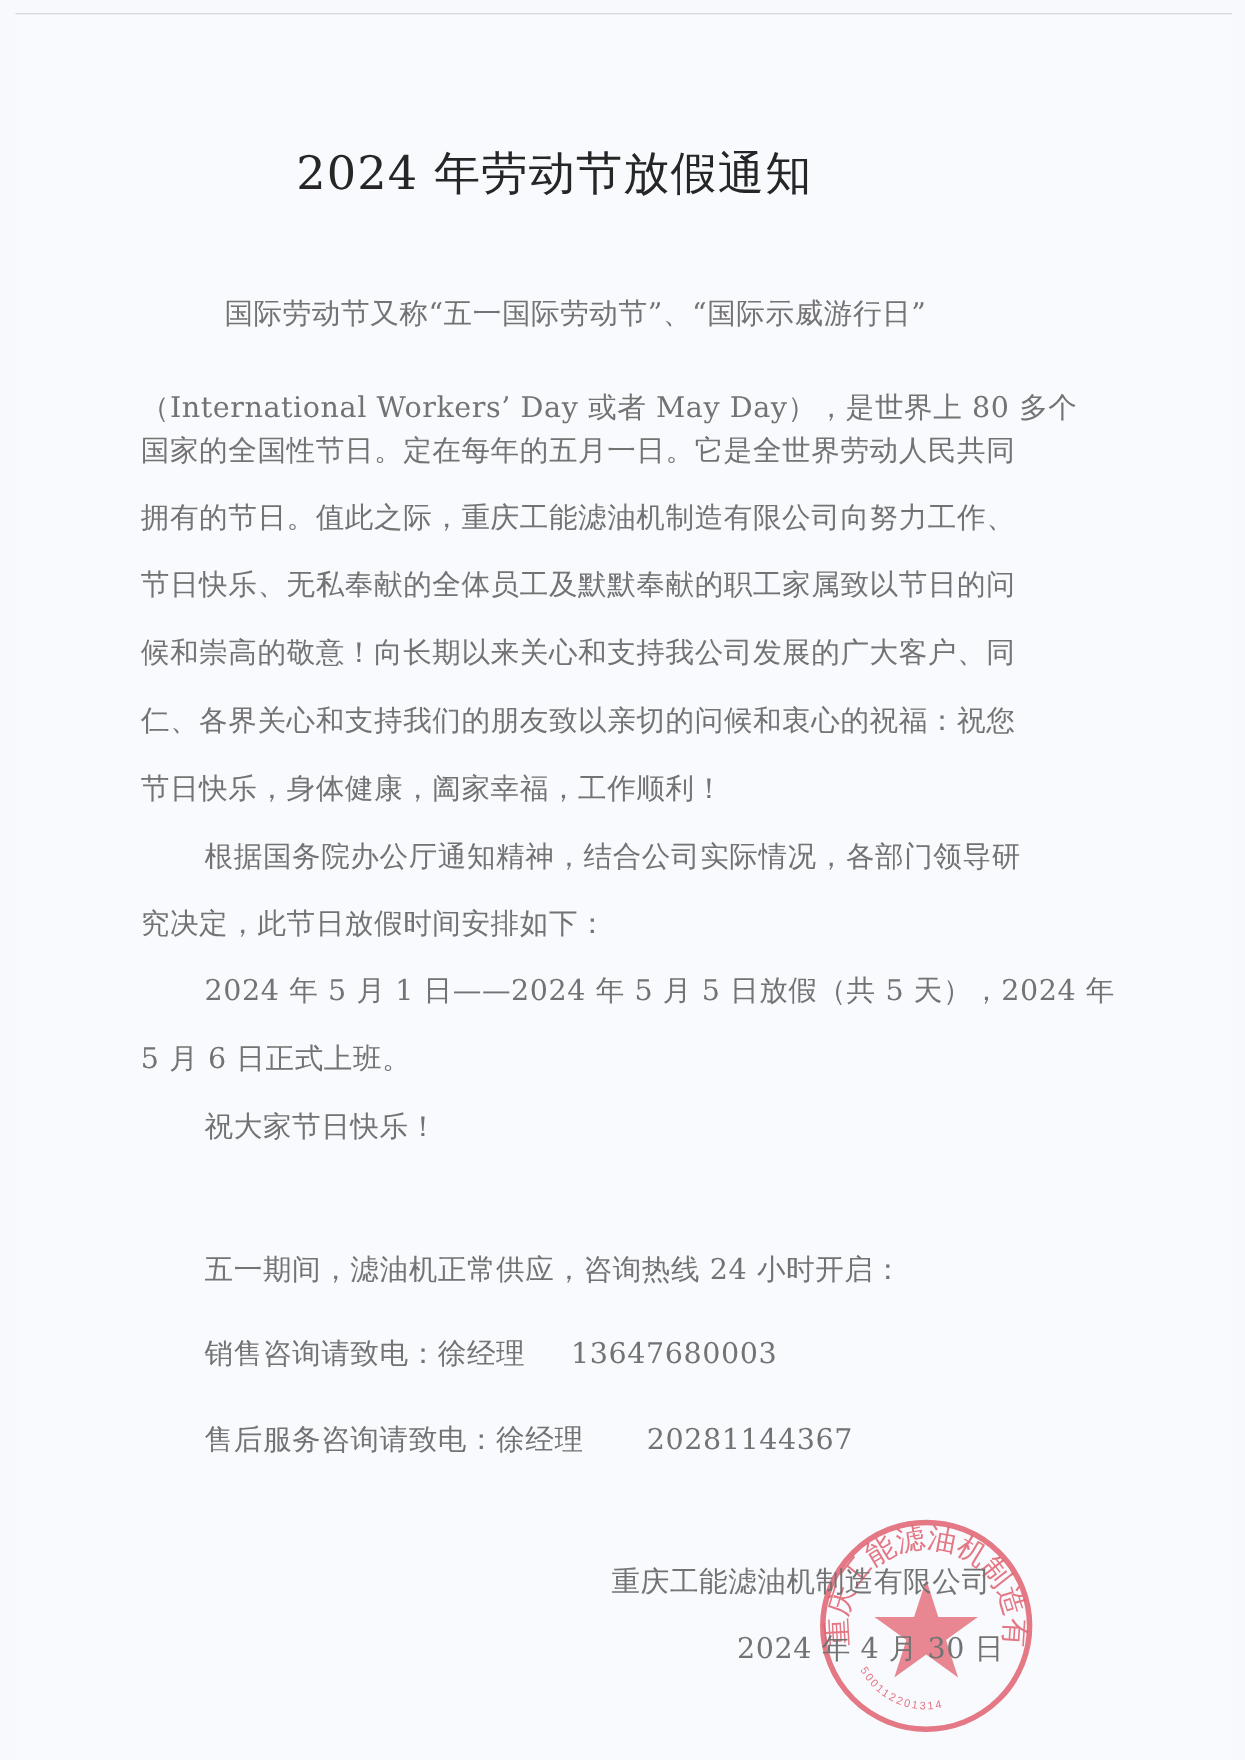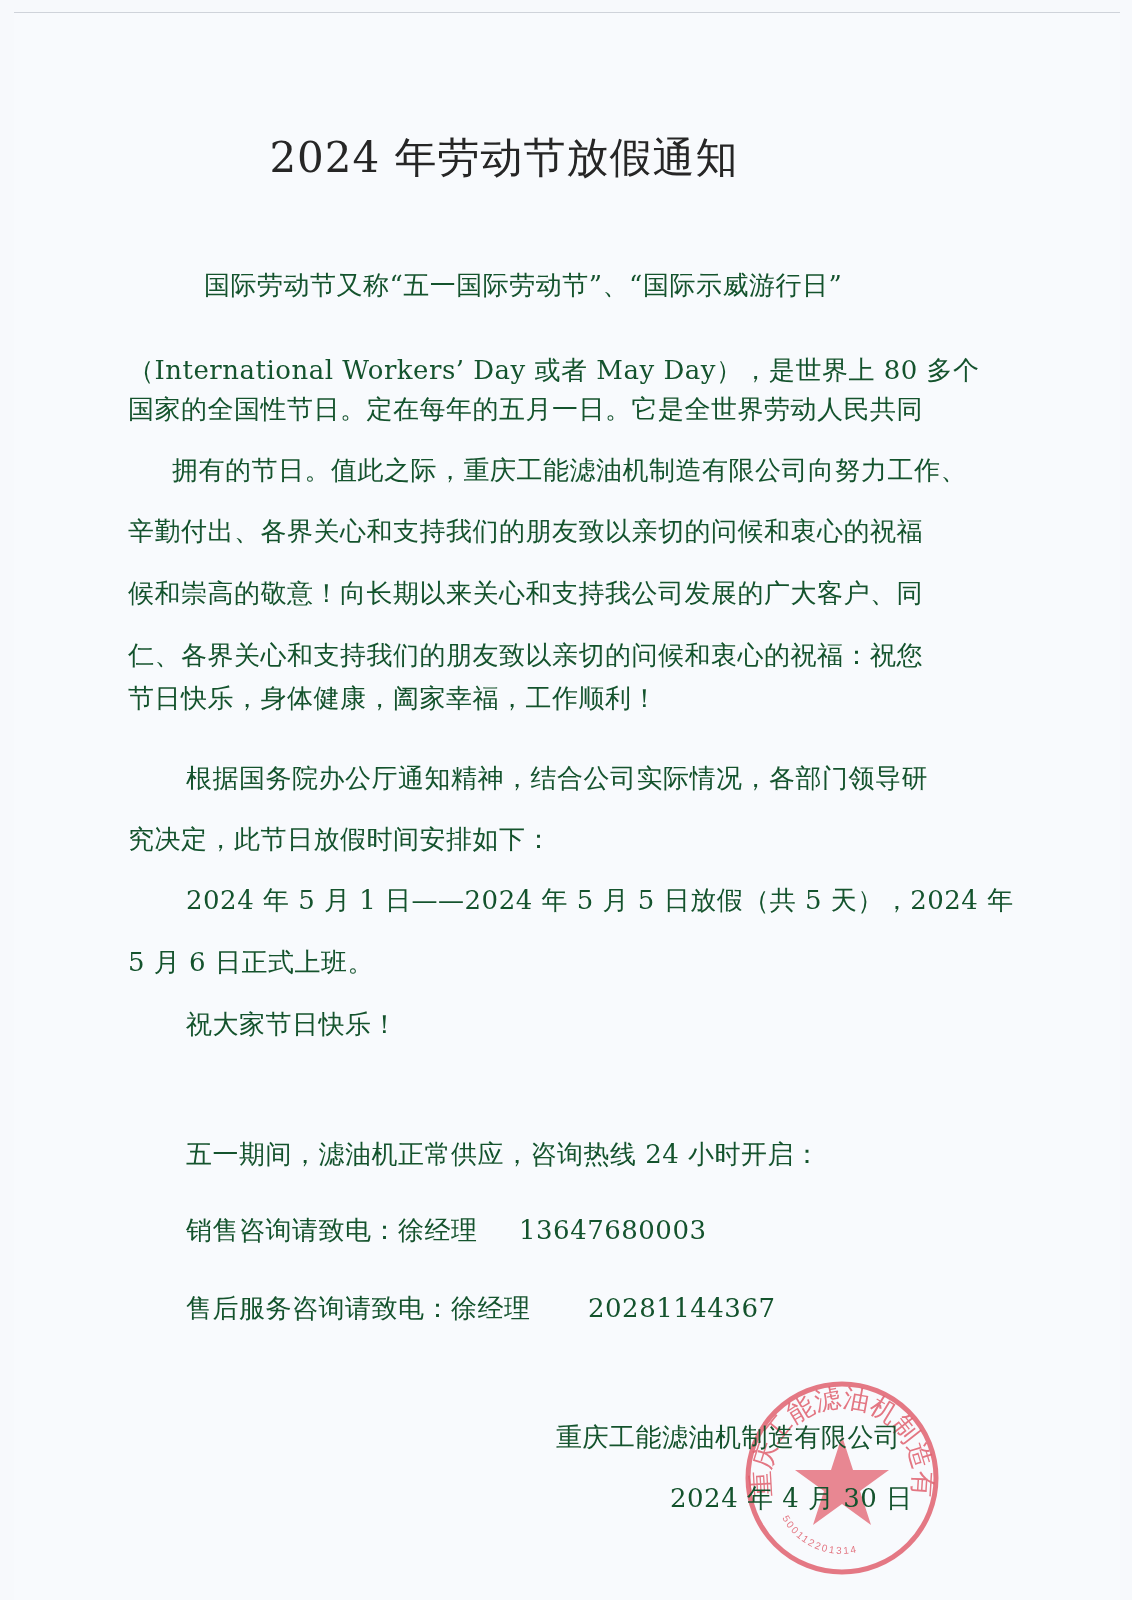--- a/index.html
+++ b/index.html
@@ -13,42 +13,42 @@
   .page {
     position: absolute; left: 14px; top: 12px; width: 1106px; height: 1588px;
     background: #f8fafd;
     border-top: 1px solid #cfd3da;
   }
   .title {
     position: absolute; left: 0; width: 1008px; top: 130px;
     text-align: center; font-size: 42px; letter-spacing: 1px; color: #262626;
   }
   .line {
-    position: absolute; font-size: 26px; white-space: nowrap; color: #14532d;
+    position: absolute; font-size: 26px; white-space: nowrap; color: #737373;
     letter-spacing: 0.5px;
   }
   .seal {
     position: absolute; left: 742px; top: 1378px; width: 200px; height: 200px;
   }
 </style>
 </head>
 <body>
 
 <div class="page"></div>
 
 <div class="title">2024 年劳动节放假通知</div>
 
 <div class="line" style="left:204px; top:268px;">国际劳动节又称“五一国际劳动节”、“国际示威游行日”</div>
 <div class="line" style="left:128px; top:330px;margin-top:23px;">（International Workers’ Day 或者 May Day），是世界上 80 多个</div>
 <div class="line" style="left:128px; top:392px;">国家的全国性节日。定在每年的五月一日。它是全世界劳动人民共同</div>
-<div class="line" style="left:128px; top:453px;margin-left:44px;">拥有的节日。值此之际，重庆工能滤油机制造有限公司向努力工作、</div>
-<div class="line" style="left:128px; top:514px;">辛勤付出、各界关心和支持我们的朋友致以亲切的问候和衷心的祝福</div>
+<div class="line" style="left:128px; top:453px;">拥有的节日。值此之际，重庆工能滤油机制造有限公司向努力工作、</div>
+<div class="line" style="left:128px; top:514px;">节日快乐、无私奉献的全体员工及默默奉献的职工家属致以节日的问</div>
 <div class="line" style="left:128px; top:576px;">候和崇高的敬意！向长期以来关心和支持我公司发展的广大客户、同</div>
 <div class="line" style="left:128px; top:638px;">仁、各界关心和支持我们的朋友致以亲切的问候和衷心的祝福：祝您</div>
-<div class="line" style="left:128px; top:681px;text-align:right;">节日快乐，身体健康，阖家幸福，工作顺利！</div>
+<div class="line" style="left:128px; top:699px;text-align:right;">节日快乐，身体健康，阖家幸福，工作顺利！</div>
 
 <div class="line" style="left:186px; top:761px;">根据国务院办公厅通知精神，结合公司实际情况，各部门领导研</div>
 <div class="line" style="left:128px; top:822px;text-align:right;">究决定，此节日放假时间安排如下：</div>
 
 <div class="line" style="left:186px; top:883px;">2024 年 5 月 1 日——2024 年 5 月 5 日放假（共 5 天），2024 年</div>
 <div class="line" style="left:128px; top:945px;">5 月 6 日正式上班。</div>
 
 <div class="line" style="left:186px; top:1007px;">祝大家节日快乐！</div>
 
 <div class="line" style="left:186px; top:1137px;">五一期间，滤油机正常供应，咨询热线 24 小时开启：</div>

